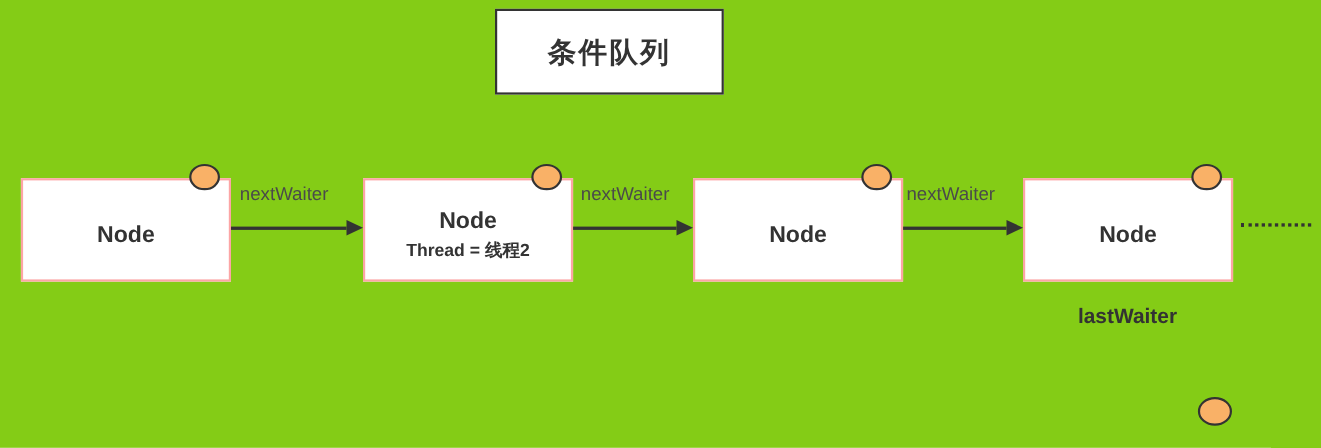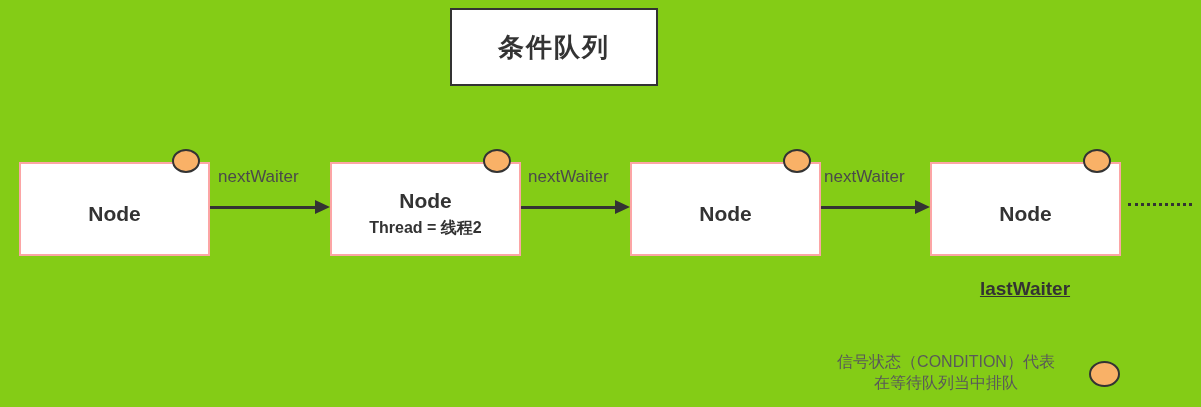--- a/index.html
+++ b/index.html
@@ -11,21 +11,21 @@
     position:absolute; left:450px; top:8px; width:208px; height:78px;
     border:2px solid #333333; background:#ffffff;
     display:flex; align-items:center; justify-content:center;
   }
   .title-box span { font-size:26px; font-weight:bold; color:#333333; letter-spacing:2px; }
   .waiter-label {
     position:absolute; width:190px; text-align:center;
     font-size:19px; font-weight:bold; color:#333333;
   }
   .waiter-first { left:19px; top:114px; }
-  .waiter-last  { left:930px; top:278px;text-decoration:underline; }
+  .waiter-last  { left:930px; top:278px; }
   .node {
     position:absolute; top:162px; width:191px; height:94px;
     border:2px solid #fca5a5; background:#ffffff;
     display:flex; flex-direction:column; align-items:center; justify-content:center;
     padding-top:10px;
   }
   .node-1 { left:19px; }
   .node-2 { left:330px; }
   .node-3 { left:630px; }
   .node-4 { left:930px; }
@@ -98,19 +98,15 @@
 
   <div class="node node-4">
     <span class="dot"></span>
     <div class="name">Node</div>
   </div>
 
   <div class="dots-line"></div>
 
   <div class="waiter-label waiter-last">lastWaiter</div>
 
-  <div class="legend-text">
-    <div>信号状态（CONDITION）代表</div>
-    <div>在等待队列当中排队</div>
-  </div>
   <span class="legend-dot"></span>
 
 </div>
 
 </body></html>

